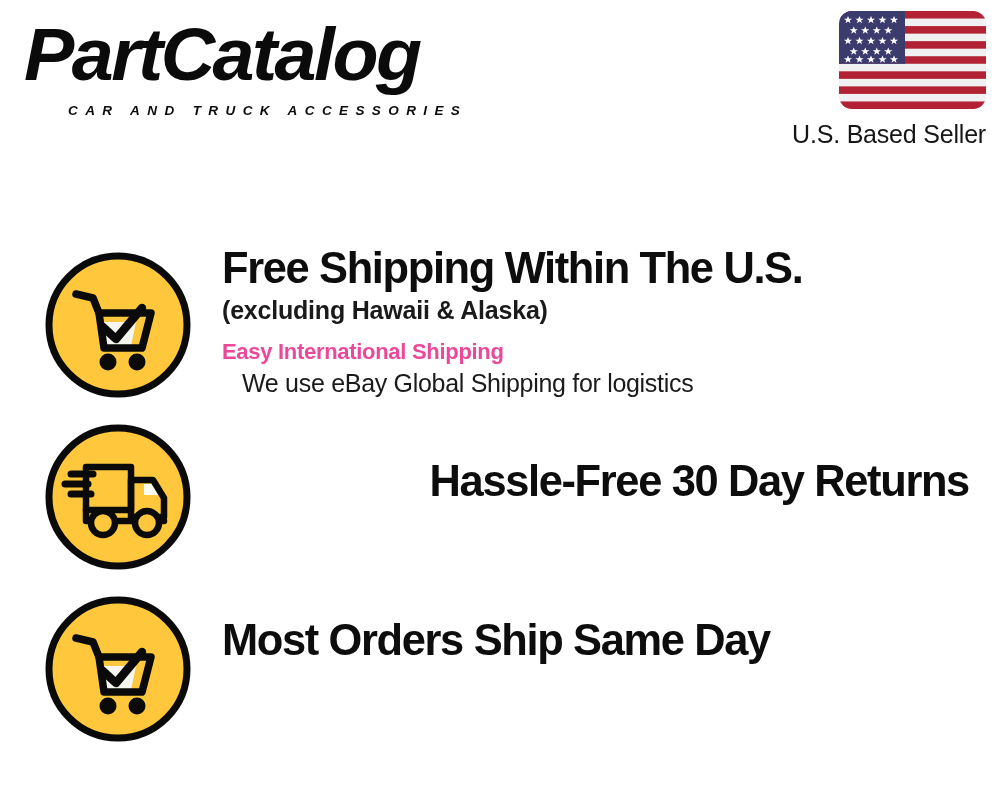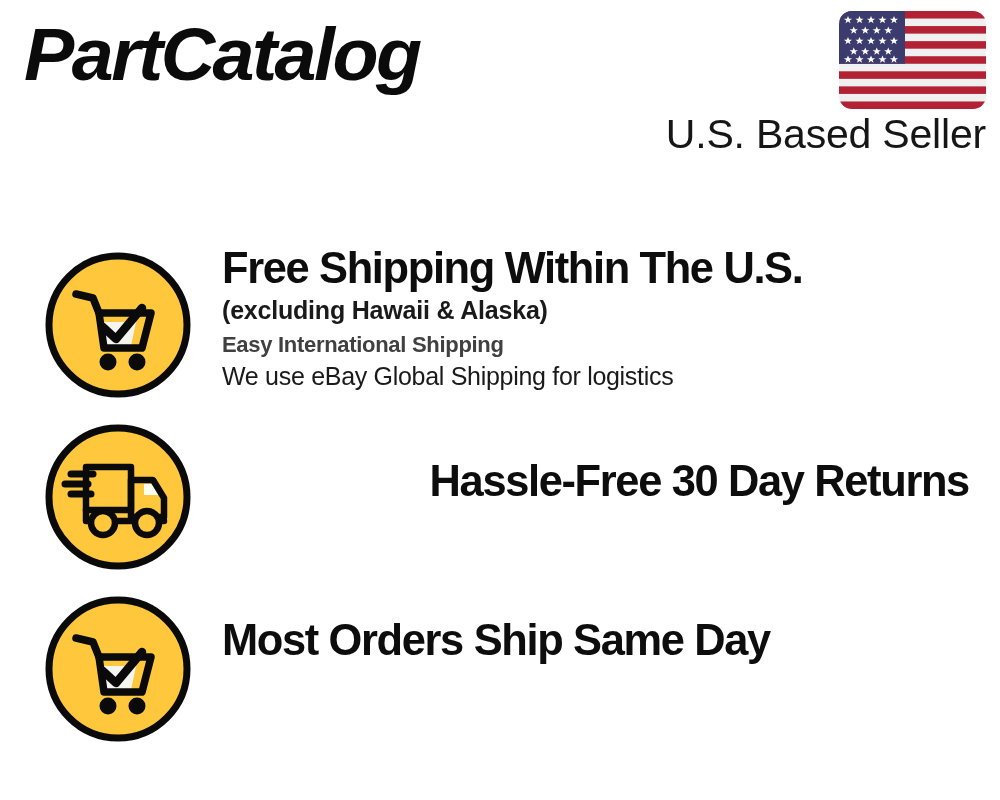--- a/index.html
+++ b/index.html
@@ -71,21 +71,21 @@
     top: 11px;
     width: 147px;
     height: 98px;
   }
   #flag-badge svg { display: block; width: 147px; height: 98px; }
 
   #seller-note {
     position: absolute;
     right: 14px;
     top: 116px;
-    font-size: 41px;
+    font-size: 25px;
     line-height: 36px;
     font-weight: 400;
     letter-spacing: -0.2px;
     color: #161616;
     white-space: nowrap;
     text-align: right;
   }
 
   
   #features {
@@ -138,40 +138,42 @@
     line-height: 33px;
     letter-spacing: -0.2px;
     color: #1a1a1a;
     white-space: nowrap;
   }
   .feature-subhead {
     font-weight: 700;
     font-size: 22px;
     line-height: 31px;
     letter-spacing: -0.3px;
-    color: #404040;
-    white-space: nowrap;
-    margin-top: 2px;
+    color: #ec4899;
+    white-space: nowrap;
+    margin-top: 9px;
   }
   .feature-subnote {
     font-weight: 400;
     font-size: 25px;
     line-height: 32px;
     letter-spacing: -0.3px;
     color: #1a1a1a;
     white-space: nowrap;
+    margin-left: 20px;
   }
 </style>
 </head>
 <body>
 
 <div id="header">
 
   <div id="brand">
     <div id="brand-wordmark">PartCatalog</div>
+    <div id="brand-tagline">CAR AND TRUCK ACCESSORIES</div>
   </div>
 
   <div id="flag-badge">
     <svg viewBox="0 0 147 98" xmlns="http://www.w3.org/2000/svg">
       <defs>
         <clipPath id="flagClip">
           <rect x="0" y="0" width="147" height="98" rx="13" ry="13"></rect>
         </clipPath>
         <g id="starShape">
           <path d="M0,-4.0 L1.18,-1.24 L4.1,-1.24 L1.7,0.52 L2.5,3.3 L0,1.62 L-2.5,3.3 L-1.7,0.52 L-4.1,-1.24 L-1.18,-1.24 Z" fill="#FFFFFF"></path>

